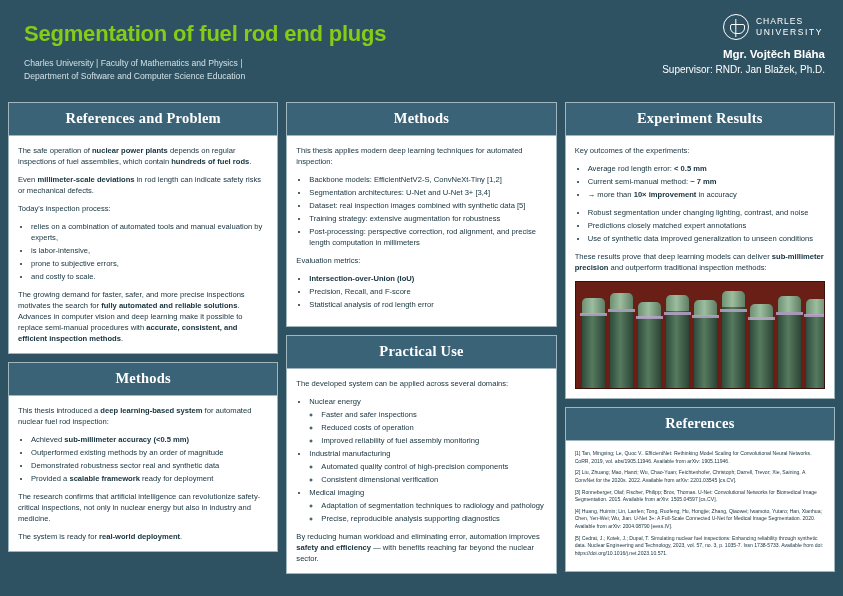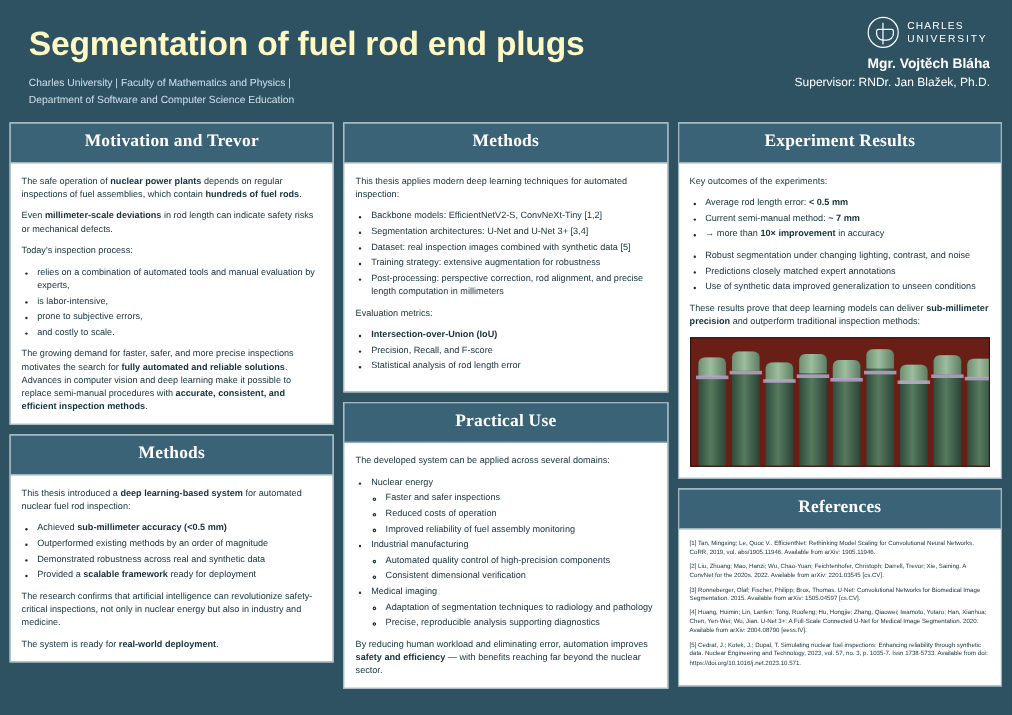--- a/index.html
+++ b/index.html
@@ -20,23 +20,23 @@
     flex-direction: column;
   }
   
   .header {
     position: relative;
     height: 94px;
     flex: 0 0 auto;
     padding: 10px 6px 0 16px;
   }
   .title {
-    font-size: 28px;
+    font-size: 22px;
     font-weight: bold;
-    color: #fef9c3;
+    color: #84cc16;
     letter-spacing: -0.2px;
     line-height: 1.05;
     margin: 4px 0 0 0;
   }
   .affil {
     margin-top: 12px;
     font-size: 8.6px;
     color: #cfe0e6;
     line-height: 1.55;
     max-width: 560px;
@@ -189,21 +189,21 @@
         <div class="l2">UNIVERSITY</div>
       </div>
     </div>
   </div>
 
   <div class="columns">
 
     <div class="col">
 
       <div class="card">
-        <div class="card-head">Motivation and Trevor</div>
+        <div class="card-head">References and Problem</div>
         <div class="card-body">
           <p>
             <span>The safe operation of </span><b>nuclear power plants</b><span> depends on regular inspections of fuel assemblies, which contain </span><b>hundreds of fuel rods</b><span>.</span>
           </p>
           <p>
             <span>Even </span><b>millimeter-scale deviations</b><span> in rod length can indicate safety risks or mechanical defects.</span>
           </p>
           <p class="lbl">Today's inspection process:</p>
           <ul>
             <li>relies on a combination of automated tools and manual evaluation by experts,</li>
@@ -219,21 +219,21 @@
 
       <div class="card">
         <div class="card-head">Methods</div>
         <div class="card-body">
           <p>
             <span>This thesis introduced a </span><b>deep learning-based system</b><span> for automated nuclear fuel rod inspection:</span>
           </p>
           <ul>
             <li>Achieved <b>sub-millimeter accuracy (&lt;0.5 mm)</b></li>
             <li>Outperformed existing methods by an order of magnitude</li>
-            <li>Demonstrated robustness across real and synthetic data</li>
+            <li>Demonstrated robustness sector real and synthetic data</li>
             <li>Provided a <b>scalable framework</b> ready for deployment</li>
           </ul>
           <p>The research confirms that artificial intelligence can revolutionize safety-critical inspections, not only in nuclear energy but also in industry and medicine.</p>
           <p>
             <span>The system is ready for </span><b>real-world deployment</b><span>.</span>
           </p>
         </div>
       </div>
 
     </div>

